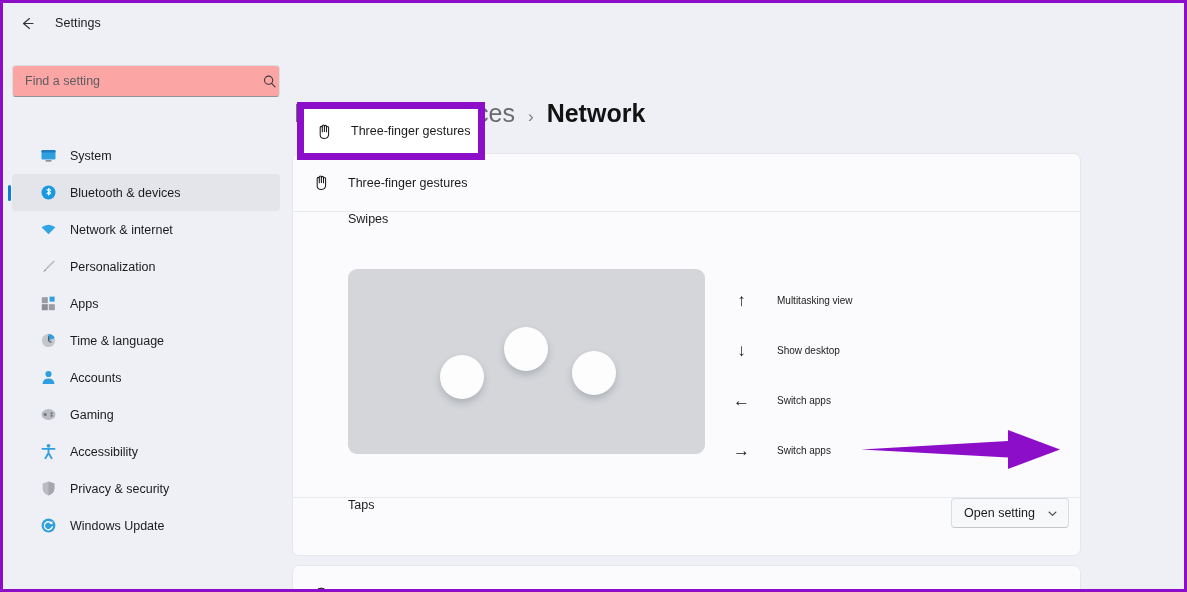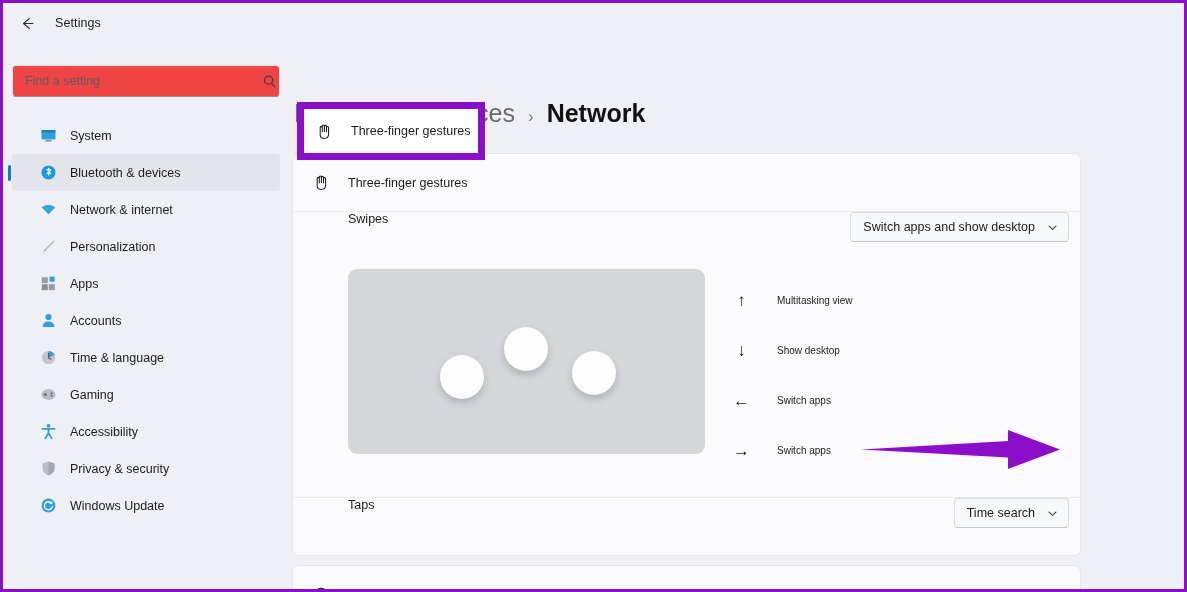--- a/index.html
+++ b/index.html
@@ -63,23 +63,23 @@
   }
 
   
   #sidebar {
     width: 289px;
     flex: 0 0 289px;
     background: #eef0f5;
     padding-top: 22px;
   }
   #search-wrap {
-    margin: 0 12px 20px 9px;
+    margin: 0 12px 40px 9px;
     height: 32px;
-    background: #ef4444;
+    background: #fca5a5;
     border: 1px solid #dcdee4;
     border-bottom-color: #93949a;
     border-radius: 4px;
     display: flex;
     align-items: center;
     padding: 0 2px 0 12px;
     cursor: text;
   }
   #search-input {
     flex: 1;
@@ -348,36 +348,36 @@
               <rect x="8.8" y="9.2" width="6" height="6" fill="#9a9da3"></rect>
               <rect x="9.6" y="1.6" width="5" height="5" fill="#2f9fe0"></rect>
             </svg>
           </span>
           <span class="nav-label">Apps</span>
         </li>
 
         <li class="nav-item">
           <span class="nav-icon">
             <svg width="17" height="17" viewBox="0 0 17 17">
-              <circle cx="8.5" cy="5" r="3.1" fill="#2f9fe0"></circle>
-              <path d="M2.6 15 Q2.6 9.4 8.5 9.4 Q14.4 9.4 14.4 15 Z" fill="#2f9fe0"></path>
-            </svg>
-          </span>
-          <span class="nav-label">Accounts</span>
-        </li>
-
-        <li class="nav-item">
-          <span class="nav-icon">
-            <svg width="17" height="17" viewBox="0 0 17 17">
               <circle cx="8.5" cy="8.5" r="6.6" fill="#c3c6cb"></circle>
               <path d="M8.5 1.9 A6.6 6.6 0 0 1 14.6 6 L8.5 8.5 Z" fill="#2f9fe0"></path>
               <path d="M8.5 4.6 V8.6 L11 10.3" stroke="#55585e" stroke-width="1.05" fill="none" stroke-linecap="round"></path>
             </svg>
           </span>
           <span class="nav-label">Time &amp; language</span>
+        </li>
+
+        <li class="nav-item">
+          <span class="nav-icon">
+            <svg width="17" height="17" viewBox="0 0 17 17">
+              <circle cx="8.5" cy="5" r="3.1" fill="#2f9fe0"></circle>
+              <path d="M2.6 15 Q2.6 9.4 8.5 9.4 Q14.4 9.4 14.4 15 Z" fill="#2f9fe0"></path>
+            </svg>
+          </span>
+          <span class="nav-label">Accounts</span>
         </li>
 
         <li class="nav-item">
           <span class="nav-icon">
             <svg width="17" height="17" viewBox="0 0 17 17">
               <ellipse cx="8.5" cy="8.5" rx="7" ry="5.4" fill="#b9bcc2"></ellipse>
               <circle cx="5.2" cy="8.5" r="1.5" fill="#70737a"></circle>
               <circle cx="11.6" cy="7.4" r="1.1" fill="#70737a"></circle>
               <circle cx="11.6" cy="9.8" r="1.1" fill="#70737a"></circle>
             </svg>
@@ -437,28 +437,20 @@
               <path d="M8.3 6.4 V11.2 M10.4 5.1 V11 M12.5 5.4 V11.2"></path>
             </svg>
           </span>
           <span class="section-title">Three-finger gestures</span>
         </div>
 
         <div class="divider"></div>
 
         <div class="setting-row">
           <span class="setting-label">Swipes</span>
-          <div class="dropdown">
-            <span>Switch apps and show desktop</span>
-            <span class="chev">
-              <svg width="11" height="11" viewBox="0 0 11 11" fill="none" stroke="#4a4a4f" stroke-width="1.05">
-                <path d="M2 4 L5.5 7.4 L9 4" stroke-linecap="round" stroke-linejoin="round"></path>
-              </svg>
-            </span>
-          </div>
         </div>
 
         <div class="swipe-block">
           <div class="touchpad">
             <div class="finger" style="left:92px; top:86px; width:44px; height:44px;"></div>
             <div class="finger" style="left:156px; top:58px; width:44px; height:44px;"></div>
             <div class="finger" style="left:224px; top:82px; width:44px; height:44px;"></div>
           </div>
           <div class="gesture-list">
             <div class="gesture-row">
@@ -478,21 +470,21 @@
               <span class="g-label">Switch apps</span>
             </div>
           </div>
         </div>
 
         <div class="divider"></div>
 
         <div class="setting-row">
           <span class="setting-label">Taps</span>
           <div class="dropdown">
-            <span>Time search</span>
+            <span>Open setting</span>
             <span class="chev">
               <svg width="11" height="11" viewBox="0 0 11 11" fill="none" stroke="#4a4a4f" stroke-width="1.05">
                 <path d="M2 4 L5.5 7.4 L9 4" stroke-linecap="round" stroke-linejoin="round"></path>
               </svg>
             </span>
           </div>
         </div>
       </div>
 
       <div style="height:9px"></div>

